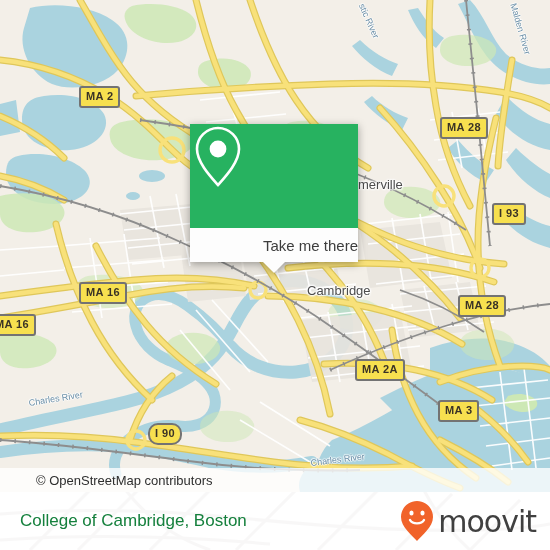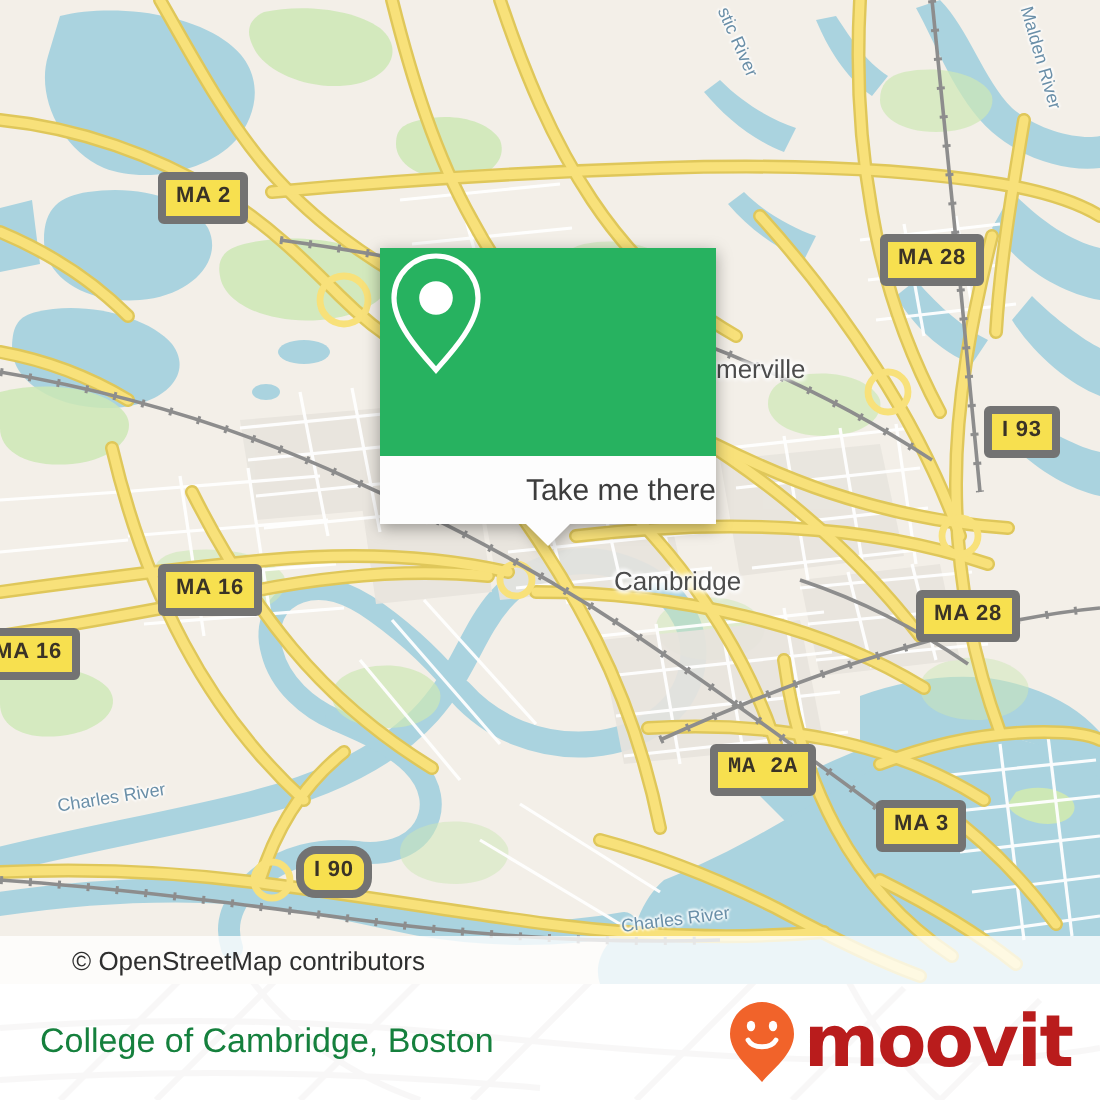--- a/index.html
+++ b/index.html
@@ -11,21 +11,21 @@
   #app{position:relative;width:550px;height:550px;overflow:hidden;background:#f2efe9;}
 
   
   #map{position:absolute;left:0;top:0;width:550px;height:492px;overflow:hidden;background:#f3efe8;}
   #map svg{position:absolute;left:0;top:0;}
 
   
   .shield{
     position:absolute;
     background:#f7e04f;
-    border:4px solid #737373;
+    border:2px solid #737373;
     border-radius:3px;
     color:#3a3326;
     font-weight:bold;
     font-size:11px;
     line-height:15px;
     padding:1px 5px 2px 5px;
     white-space:nowrap;
     letter-spacing:.4px;
     font-family:"Liberation Sans", sans-serif;
   }
@@ -92,21 +92,21 @@
   #footer-title{
     position:absolute;left:20px;top:0;height:58px;
     display:flex;align-items:center;
     color:#15803d;font-size:17px;white-space:nowrap;
   }
   #brand{
     position:absolute;right:14px;top:0;height:58px;
     display:flex;align-items:center;gap:4px;
   }
   #brand-word{
-    color:#b91c1c;font-size:36px;font-weight:bold;letter-spacing:-1px;
+    color:#404040;font-size:30px;font-weight:normal;letter-spacing:-1px;
     font-family:"DejaVu Sans", sans-serif;
   }
 </style>
 </head>
 <body>
 
 <div id="app">
 
   <div id="map">
     <svg width="550" height="492" viewBox="0 0 550 492">
@@ -345,21 +345,21 @@
     <div class="water-label" style="left:366px;top:2px;transform:rotate(66deg);transform-origin:left top;">stic River</div>
     <div class="water-label" style="left:28px;top:398px;transform:rotate(-9deg);transform-origin:left top;">Charles River</div>
     <div class="water-label" style="left:310px;top:458px;transform:rotate(-7deg);transform-origin:left top;">Charles River</div>
 
     <div class="shield" style="left:79px;top:86px;">MA 2</div>
     <div class="shield" style="left:440px;top:117px;">MA 28</div>
     <div class="shield" style="left:492px;top:203px;">I 93</div>
     <div class="shield" style="left:79px;top:282px;">MA 16</div>
     <div class="shield" style="left:-12px;top:314px;">MA 16</div>
     <div class="shield" style="left:458px;top:295px;">MA 28</div>
-    <div class="shield" style="left:355px;top:372px;font-family:Liberation Mono, monospace;">MA 2A</div>
+    <div class="shield" style="left:355px;top:359px;">MA 2A</div>
     <div class="shield" style="left:438px;top:400px;">MA 3</div>
     <div class="shield" style="left:148px;top:423px;border-radius:10px;">I 90</div>
 
     <div id="popup">
       <div id="popup-top">
         <svg width="56" height="66" viewBox="0 0 56 66">
           <path d="M28,4 C39.6,4 49,13.4 49,25 C49,38 36,52 28,61 C20,52 7,38 7,25 C7,13.4 16.4,4 28,4 Z" fill="none" stroke="#ffffff" stroke-width="2.6"></path>
           <circle cx="28" cy="25" r="8.4" fill="#ffffff"></circle>
         </svg>
       </div>

